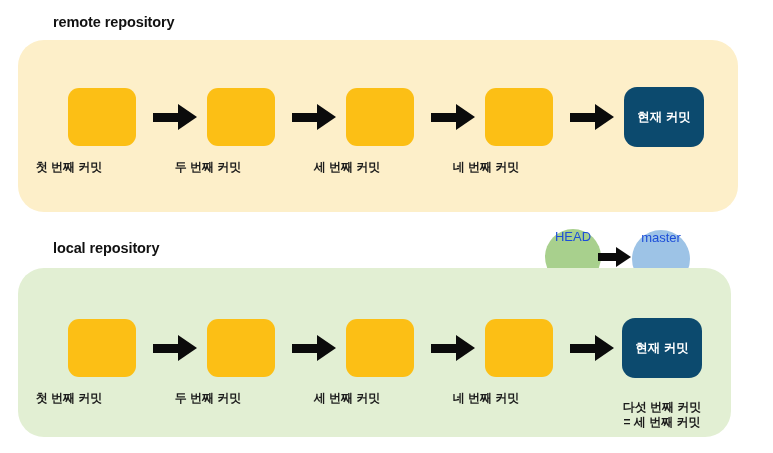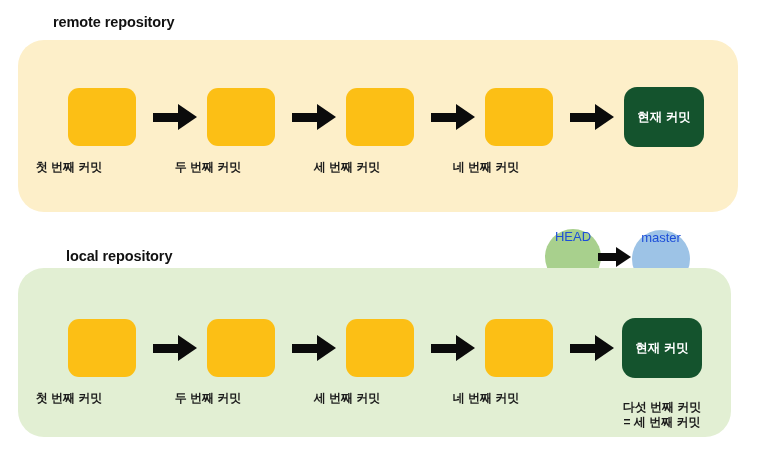--- a/index.html
+++ b/index.html
@@ -46,32 +46,32 @@
   
   .panel-caption {
     position: absolute;
     font-size: 14.5px;
     font-weight: bold;
     color: #111111;
     letter-spacing: -0.1px;
     white-space: nowrap;
   }
   .caption-remote { left: 53px; top: 14px; }
-  .caption-local  { left: 66px; top: 240px; margin-top: 8px; }
+  .caption-local  { left: 53px; top: 240px; }
 
   
   .node {
     position: absolute;
     width: 68px;
     height: 58px;
     border-radius: 11px;
   }
   .node-yellow { background: #FCBF15; }
   .node-black {
-    background: #14532d;
+    background: #0c4a6e;
     border-radius: 13px;
     display: flex;
     align-items: center;
     justify-content: center;
   }
   .node-black .node-inner-label {
     color: #ffffff;
     font-size: 12.5px;
     font-weight: bold;
     white-space: nowrap;

